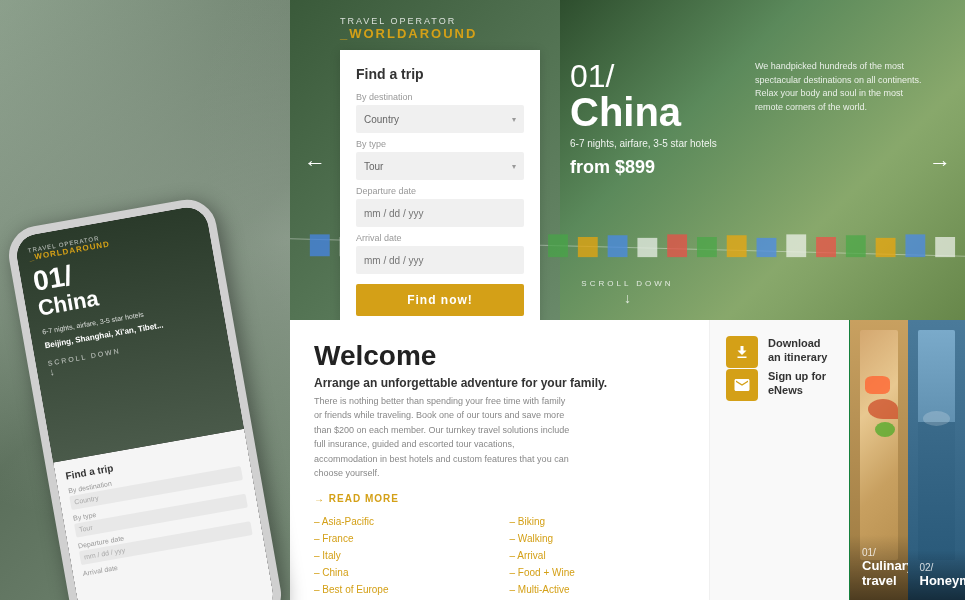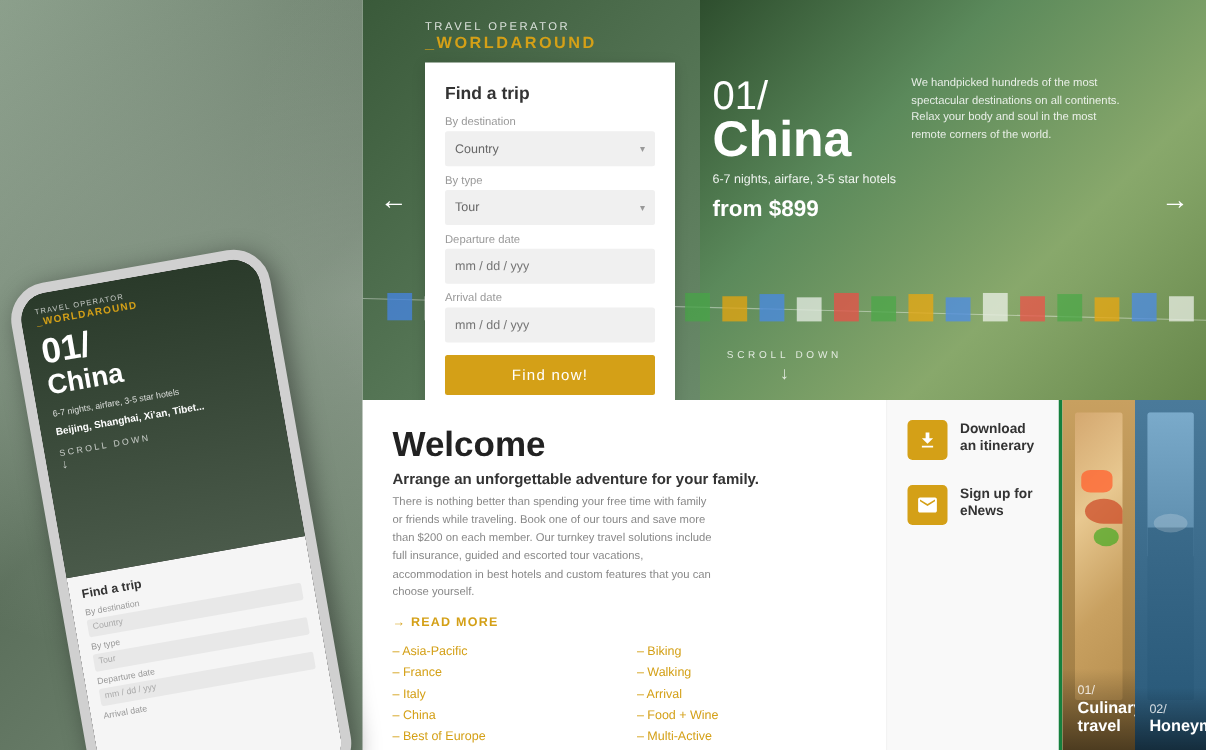--- a/index.html
+++ b/index.html
@@ -278,21 +278,21 @@
       color: #aaa;
       border-radius: 2px;
     }
     .find-btn {
       width: 100%;
       height: 32px;
       background: #d4a017;
       border: none;
       color: white;
       font-size: 12px;
-      font-weight: normal;
+      font-weight: bold;
       cursor: pointer;
       margin-top: 10px;
       border-radius: 2px;
       letter-spacing: 1px;
     }
 
     
     .hero-content-right {
       position: absolute;
       top: 60px;
@@ -327,21 +327,21 @@
     .hero-price {
       font-size: 18px;
       font-weight: bold;
       color: white;
     }
 
     
     .hero-description {
       position: absolute;
       top: 60px;
-      right: 66px;
+      right: 40px;
       width: 170px;
       z-index: 4;
     }
     .hero-desc-text {
       font-size: 9px;
       color: rgba(255,255,255,0.85);
       line-height: 1.5;
     }
 
     
@@ -425,23 +425,23 @@
       margin-bottom: 6px;
       cursor: pointer;
     }
 
     
     .action-section {
       flex: 0 0 140px;
       display: flex;
       flex-direction: column;
       padding: 16px;
-      gap: 20px;
+      gap: 1px;
       background: #f9f9f9;
-      border-right: 3px solid #15803d;
+      border-right: 1px solid #15803d;
     }
 
     .action-box {
       display: flex;
       flex-direction: row;
       align-items: flex-start;
       gap: 10px;
     }
     .action-icon {
       width: 32px;

